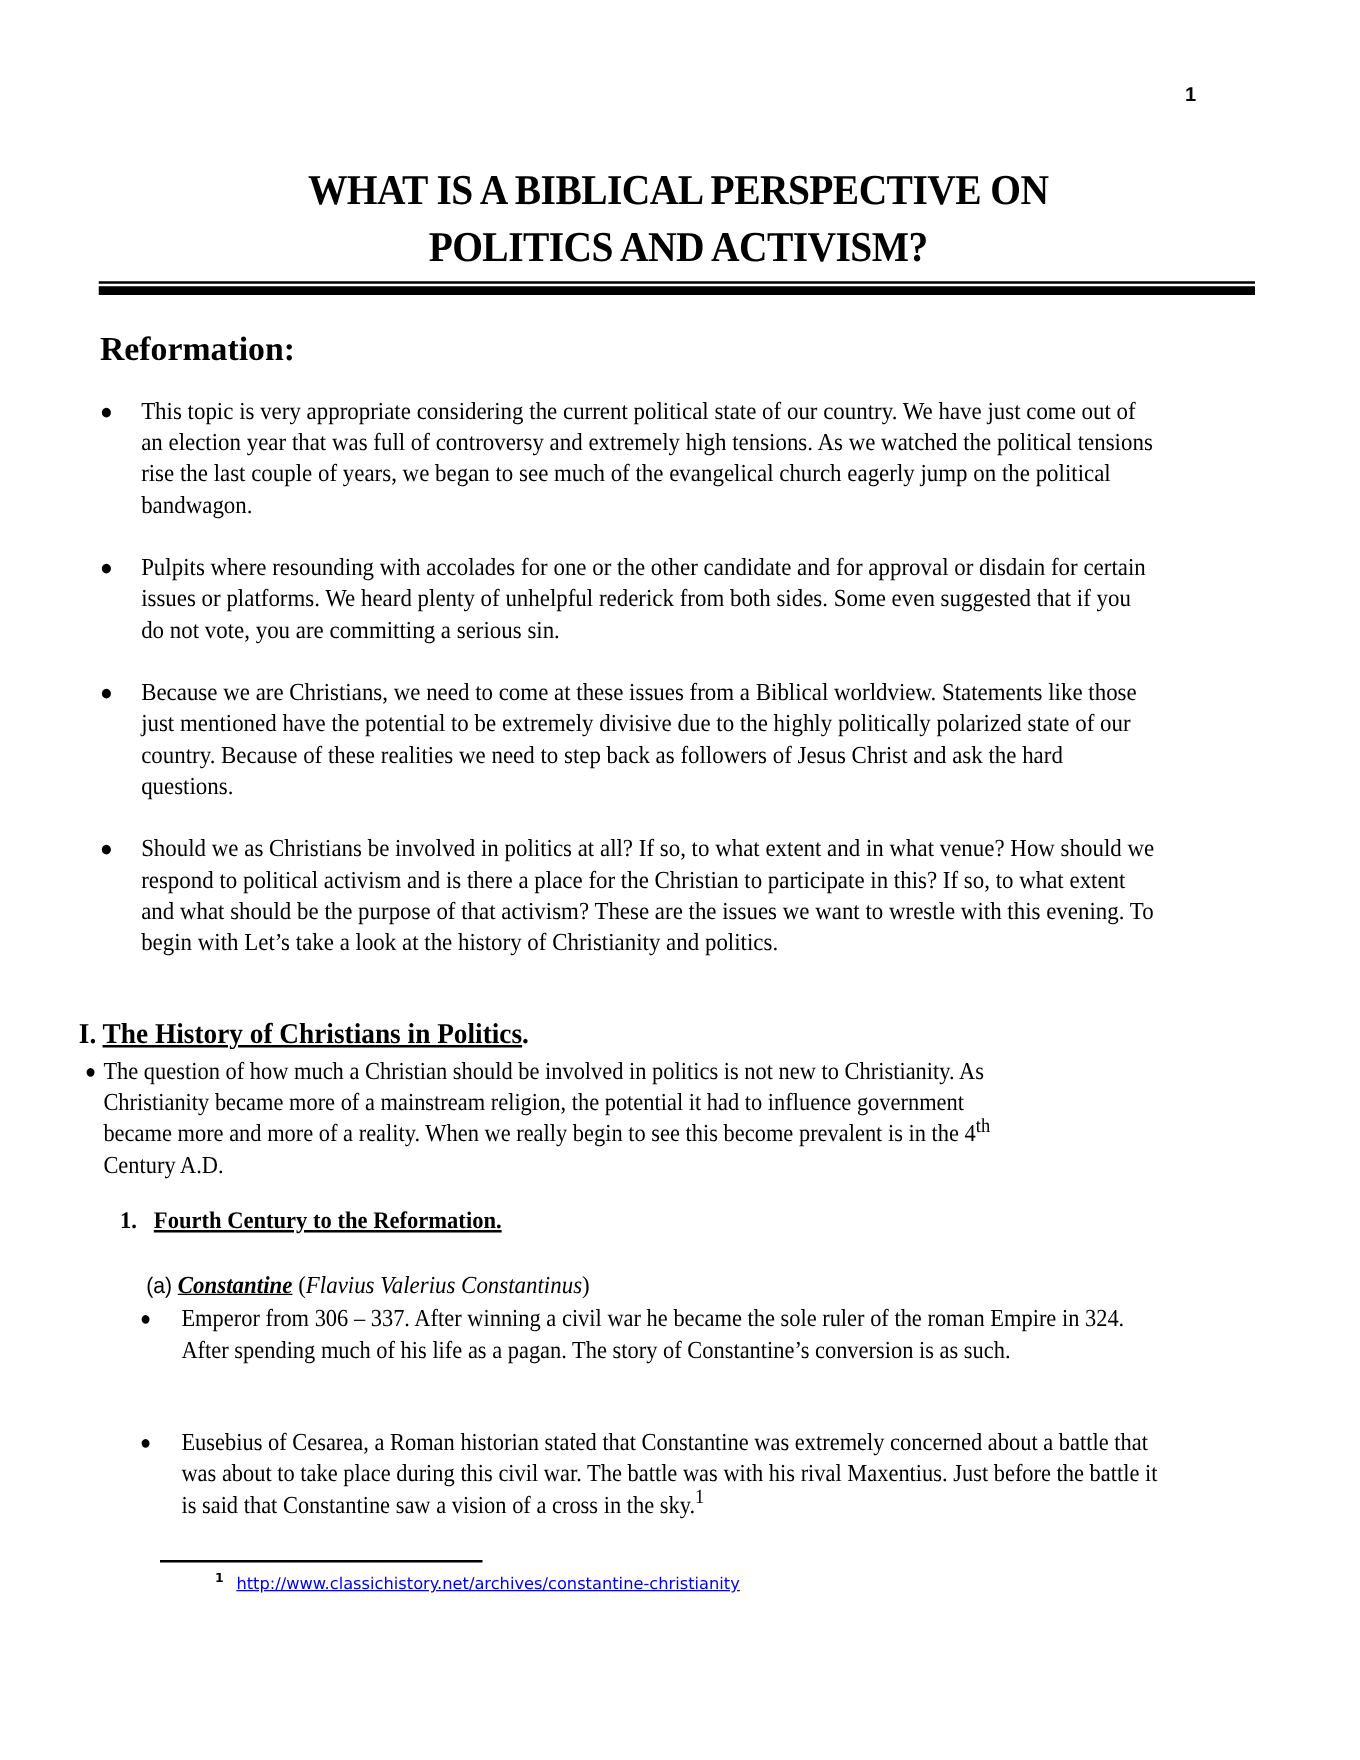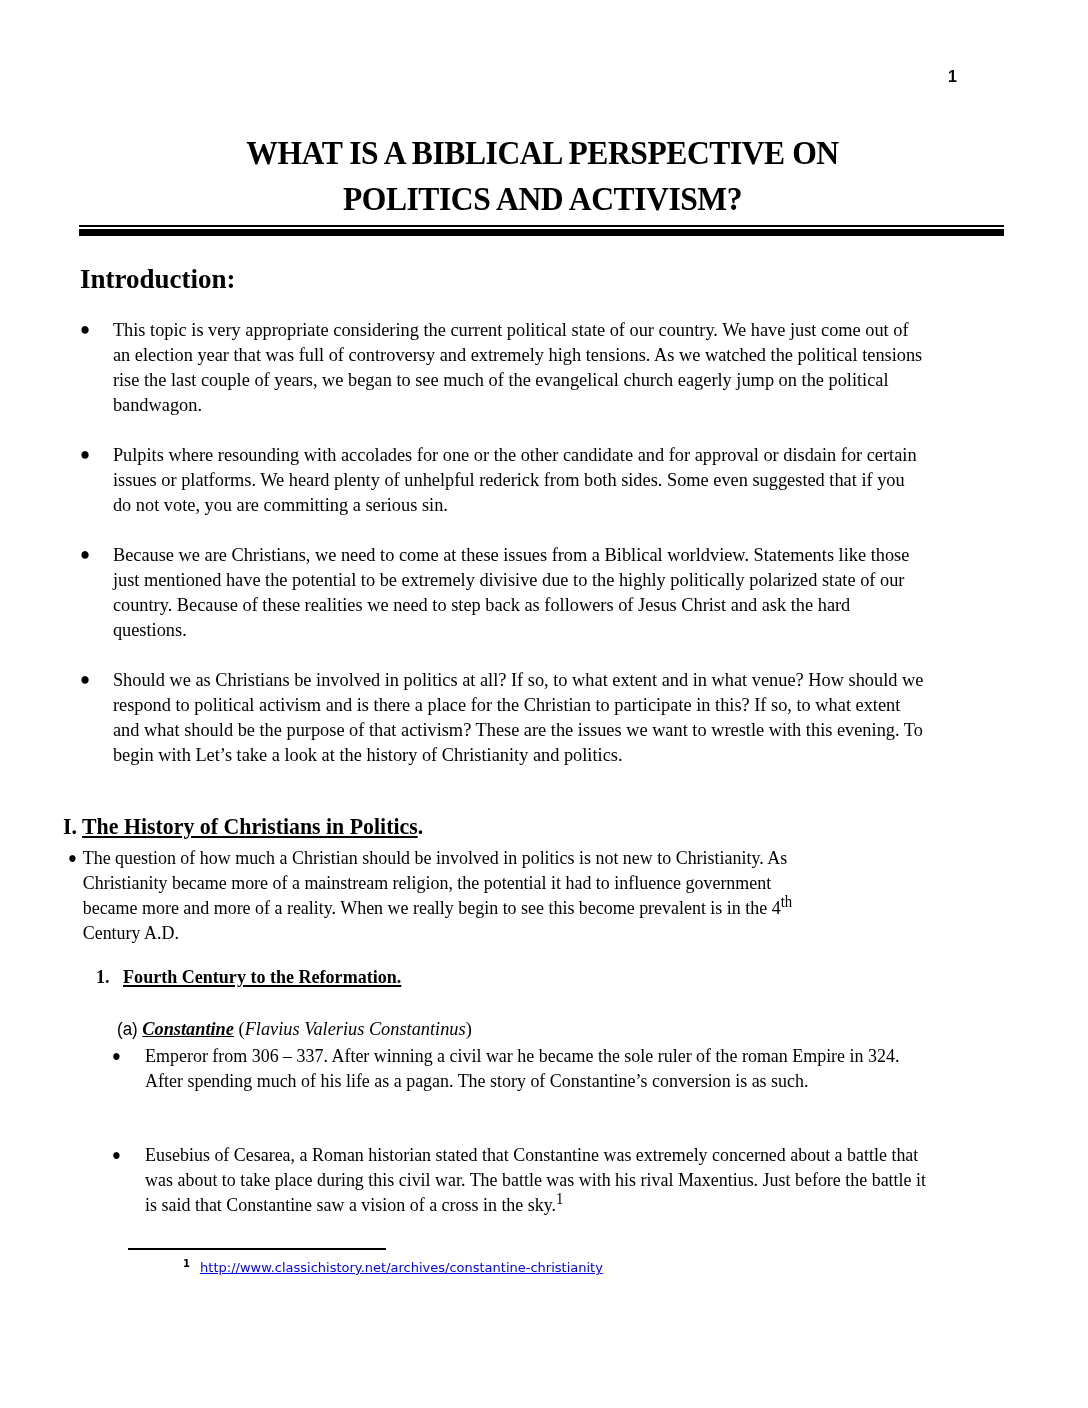--- a/index.html
+++ b/index.html
@@ -18,40 +18,40 @@
     .body2 { position: absolute; font-family: "Liberation Serif", serif; font-size: 19.5px; line-height: 25px; transform: scaleX(0.92); transform-origin: left top; }
     .body2 .dot { position: absolute; left: 0; top: 0; font-size: 16px; }
     .sub-heading { position: absolute; left: 96px; top: 966px; font-family: "Liberation Serif", serif; font-weight: bold; font-size: 19px; transform: scaleX(0.95); transform-origin: left top; }
     .sub-heading u { text-decoration-thickness: 2px; text-underline-offset: 2px; }
     .item-a { position: absolute; left: 117px; top: 1018px; font-family: "Liberation Serif", serif; font-size: 19.5px; transform: scaleX(0.94); transform-origin: left top; }
     .item-a .lbl { font-family: "Liberation Sans", sans-serif; font-size: 18px; }
     .item-a .name { font-weight: bold; font-style: italic; text-decoration: underline; }
     .item-a .latin { font-style: italic; }
     sup { font-size: 16px; line-height: 0; }
     .fn-rule { position: absolute; left: 128px; top: 1248px; width: 258px; height: 2px; background: #000; }
-    .footnote { position: absolute; left: 183px; top: 1260px; font-family: "DejaVu Sans", sans-serif; font-size: 13px; }
+    .footnote { position: absolute; left: 172px; top: 1260px; font-family: "DejaVu Sans", sans-serif; font-size: 13px; }
     .footnote sup { font-size: 10px; font-weight: bold; }
     .footnote a { color: #1a0dab; color: #0000ee; text-decoration: underline; margin-left: 6px; }
   </style>
 </head>
 <body>
 
 <div class="page">
 
   <div class="page-number">1</div>
 
   <div class="title">
     <div>WHAT IS A BIBLICAL PERSPECTIVE ON</div>
     <div>POLITICS AND ACTIVISM?</div>
   </div>
 
   <div class="rule-thin"></div>
   <div class="rule-thick"></div>
 
-  <div class="intro-heading">Introduction:</div>
+  <div class="intro-heading">Reformation:</div>
 
   <div class="bullet-block" style="top:317px;">
     <span class="dot">●</span>
     <span class="txt">This topic is very appropriate considering the current political state of our country. We have just come out of an election year that was full of controversy and extremely high tensions. As we watched the political tensions rise the last couple of years, we began to see much of the evangelical church eagerly jump on the political bandwagon.</span>
   </div>
   <div class="bullet-block" style="top:442px;">
     <span class="dot">●</span>
     <span class="txt">Pulpits where resounding with accolades for one or the other candidate and for approval or disdain for certain issues or platforms. We heard plenty of unhelpful rederick from both sides. Some even suggested that if you do not vote, you are committing a serious sin.</span>
   </div>
   <div class="bullet-block" style="top:542px;">

